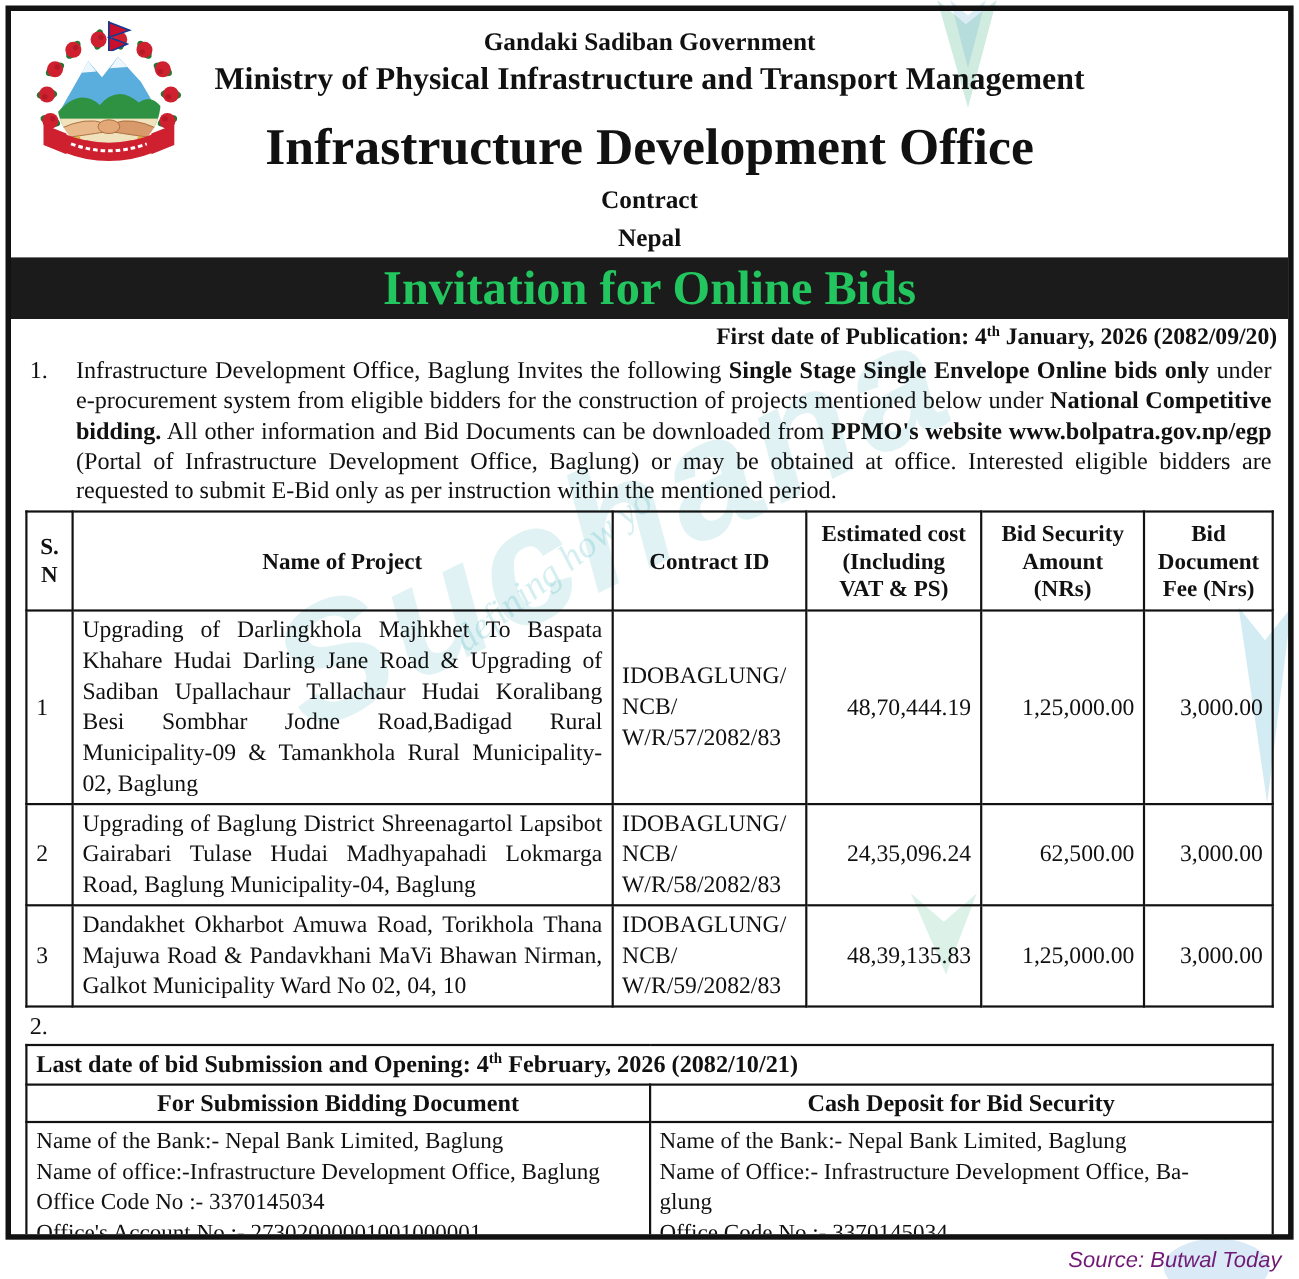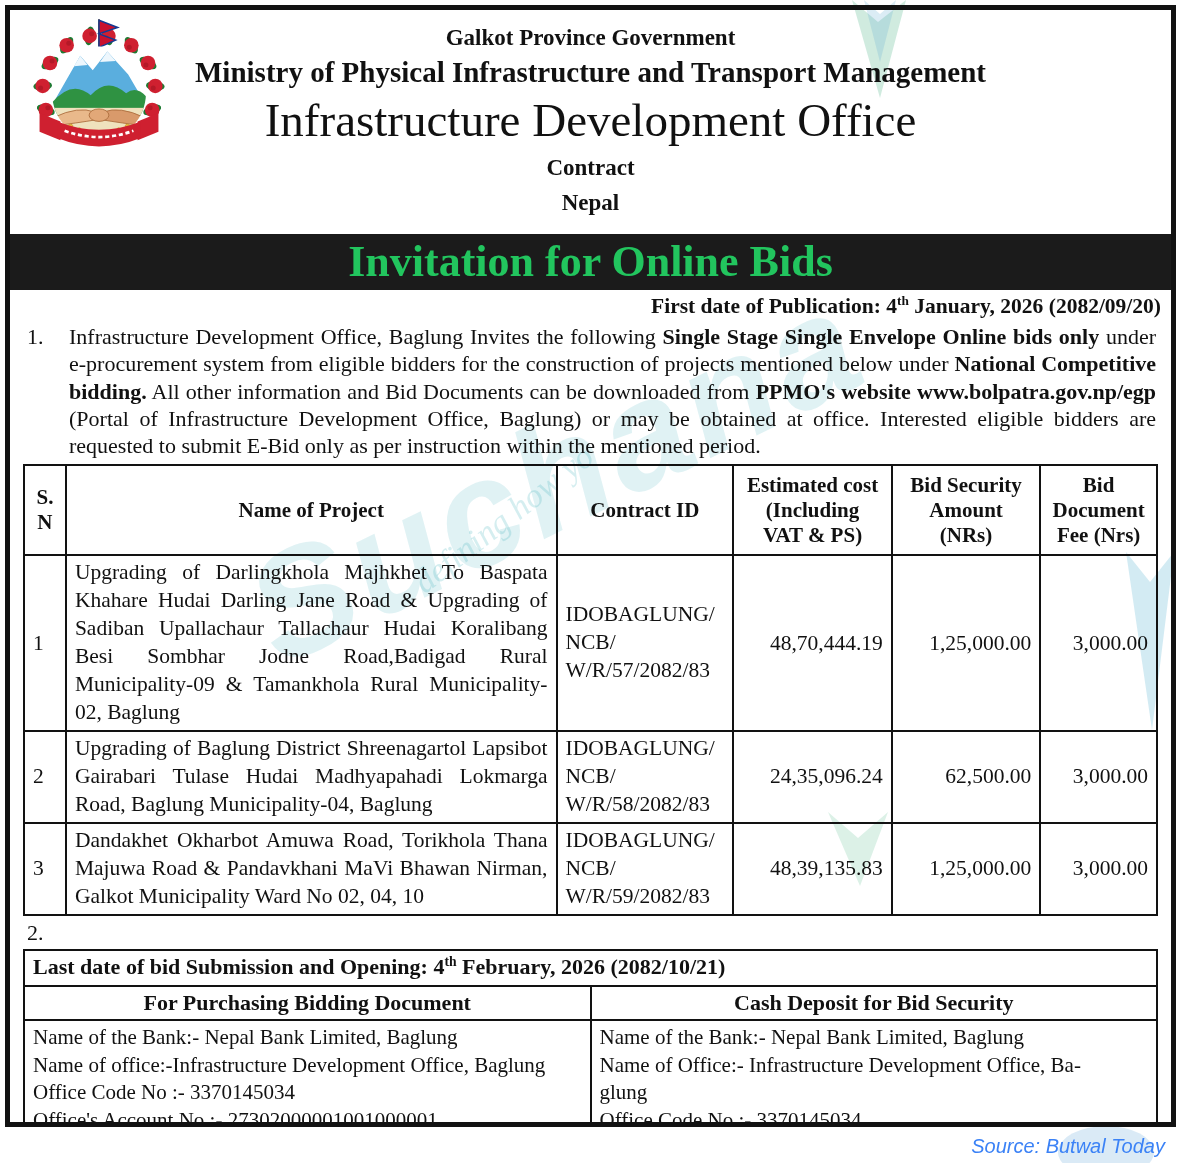--- a/index.html
+++ b/index.html
@@ -36,21 +36,21 @@
     border:5px solid #121212;
     background:transparent;
     z-index:1;overflow:hidden;
   }
   
   .hdr{position:relative;padding-top:8px;height:216px;}
   .emblem{position:absolute;left:16px;top:4px;width:146px;height:146px;}
   .hdr-text{text-align:center;line-height:1.18;}
   .h-gov{font-size:23px;font-weight:bold;margin-top:6px;}
   .h-min{font-size:29px;font-weight:bold;margin-top:4px;}
-  .h-off{font-size:47px;font-weight:normal;margin-top:4px;}
+  .h-off{font-size:47px;font-weight:bold;margin-top:18px;}
   .h-dist{font-size:23px;font-weight:bold;margin-top:5px;}
   .h-cty{font-size:23px;font-weight:bold;margin-top:8px;}
   
   .banner{
     background:#1b1b1b;color:#22c55e;
     height:56px;line-height:56px;
     text-align:center;font-size:44px;font-weight:bold;
   }
   
   .publine{
@@ -89,21 +89,21 @@
   }
   .dtable th{font-size:22px;font-weight:bold;text-align:center;height:28px;padding:2px;}
   .d-cell{
     font-size:21px;line-height:1.33;vertical-align:top;
     padding:3px 8px;white-space:pre-line;height:142px;
   }
   
   .source{
     position:absolute;right:16px;bottom:5px;z-index:1;
     font-family:"Liberation Sans","DejaVu Sans",sans-serif;
-    font-style:italic;font-size:20px;color:#3b82f6;
+    font-style:italic;font-size:20px;color:#701a75;
   }
 </style>
 </head>
 <body>
 
 <div class="page">
 
   <div class="wm wm-text">Suchana</div>
   <div class="wm wm-tagline">defining how yo</div>
   <svg class="wm" style="left:850px;top:0;" width="60" height="100">
@@ -195,21 +195,21 @@
         </g>
 
         <g>
           <path d="M13,95 L33,103 L33,121 L13,113 Z" fill="#cf2030"></path>
           <path d="M127,95 L107,103 L107,121 L127,113 Z" fill="#cf2030"></path>
           <path d="M30,103 Q70,119 110,103 L110,119 Q70,135 30,119 Z" fill="#cf2030"></path>
           <path d="M37,112 Q70,124 103,112" stroke="#ffffff" fill="none" stroke-width="2.6" stroke-dasharray="4 2.6"></path>
         </g>
       </svg>
       <div class="hdr-text">
-        <div class="h-gov">Galkot Province Government</div>
+        <div class="h-gov">Gandaki Sadiban Government</div>
         <div class="h-min">Ministry of Physical Infrastructure and Transport Management</div>
         <div class="h-off">Infrastructure Development Office</div>
         <div class="h-dist">Contract</div>
         <div class="h-cty">Nepal</div>
       </div>
     </div>
 
     <div class="banner">Invitation for Online Bids</div>
 
     <div class="publine">
@@ -290,21 +290,21 @@
           <col style="width:50%">
           <col style="width:50%">
         </colgroup>
       <tbody>
           <tr>
         <td class="d-lastdate" colspan="2">
           <span>Last date of bid Submission and Opening: 4</span><sup>th</sup><span> February, 2026 (2082/10/21)</span>
         </td>
       </tr>
       <tr>
-        <th>For Purchasing Bidding Document</th>
+        <th>For Submission Bidding Document</th>
         <th>Cash Deposit for Bid Security</th>
       </tr>
       <tr>
         <td class="d-cell">Name of the Bank:- Nepal Bank Limited, Baglung
 Name of office:-Infrastructure Development Office, Baglung
 Office Code No :- 3370145034
 Office's Account No :- 27302000001001000001
 Rajaswa (Revenue) Shrishak No.:-14229</td>
         <td class="d-cell">Name of the Bank:- Nepal Bank Limited, Baglung
 Name of Office:- Infrastructure Development Office, Ba-

